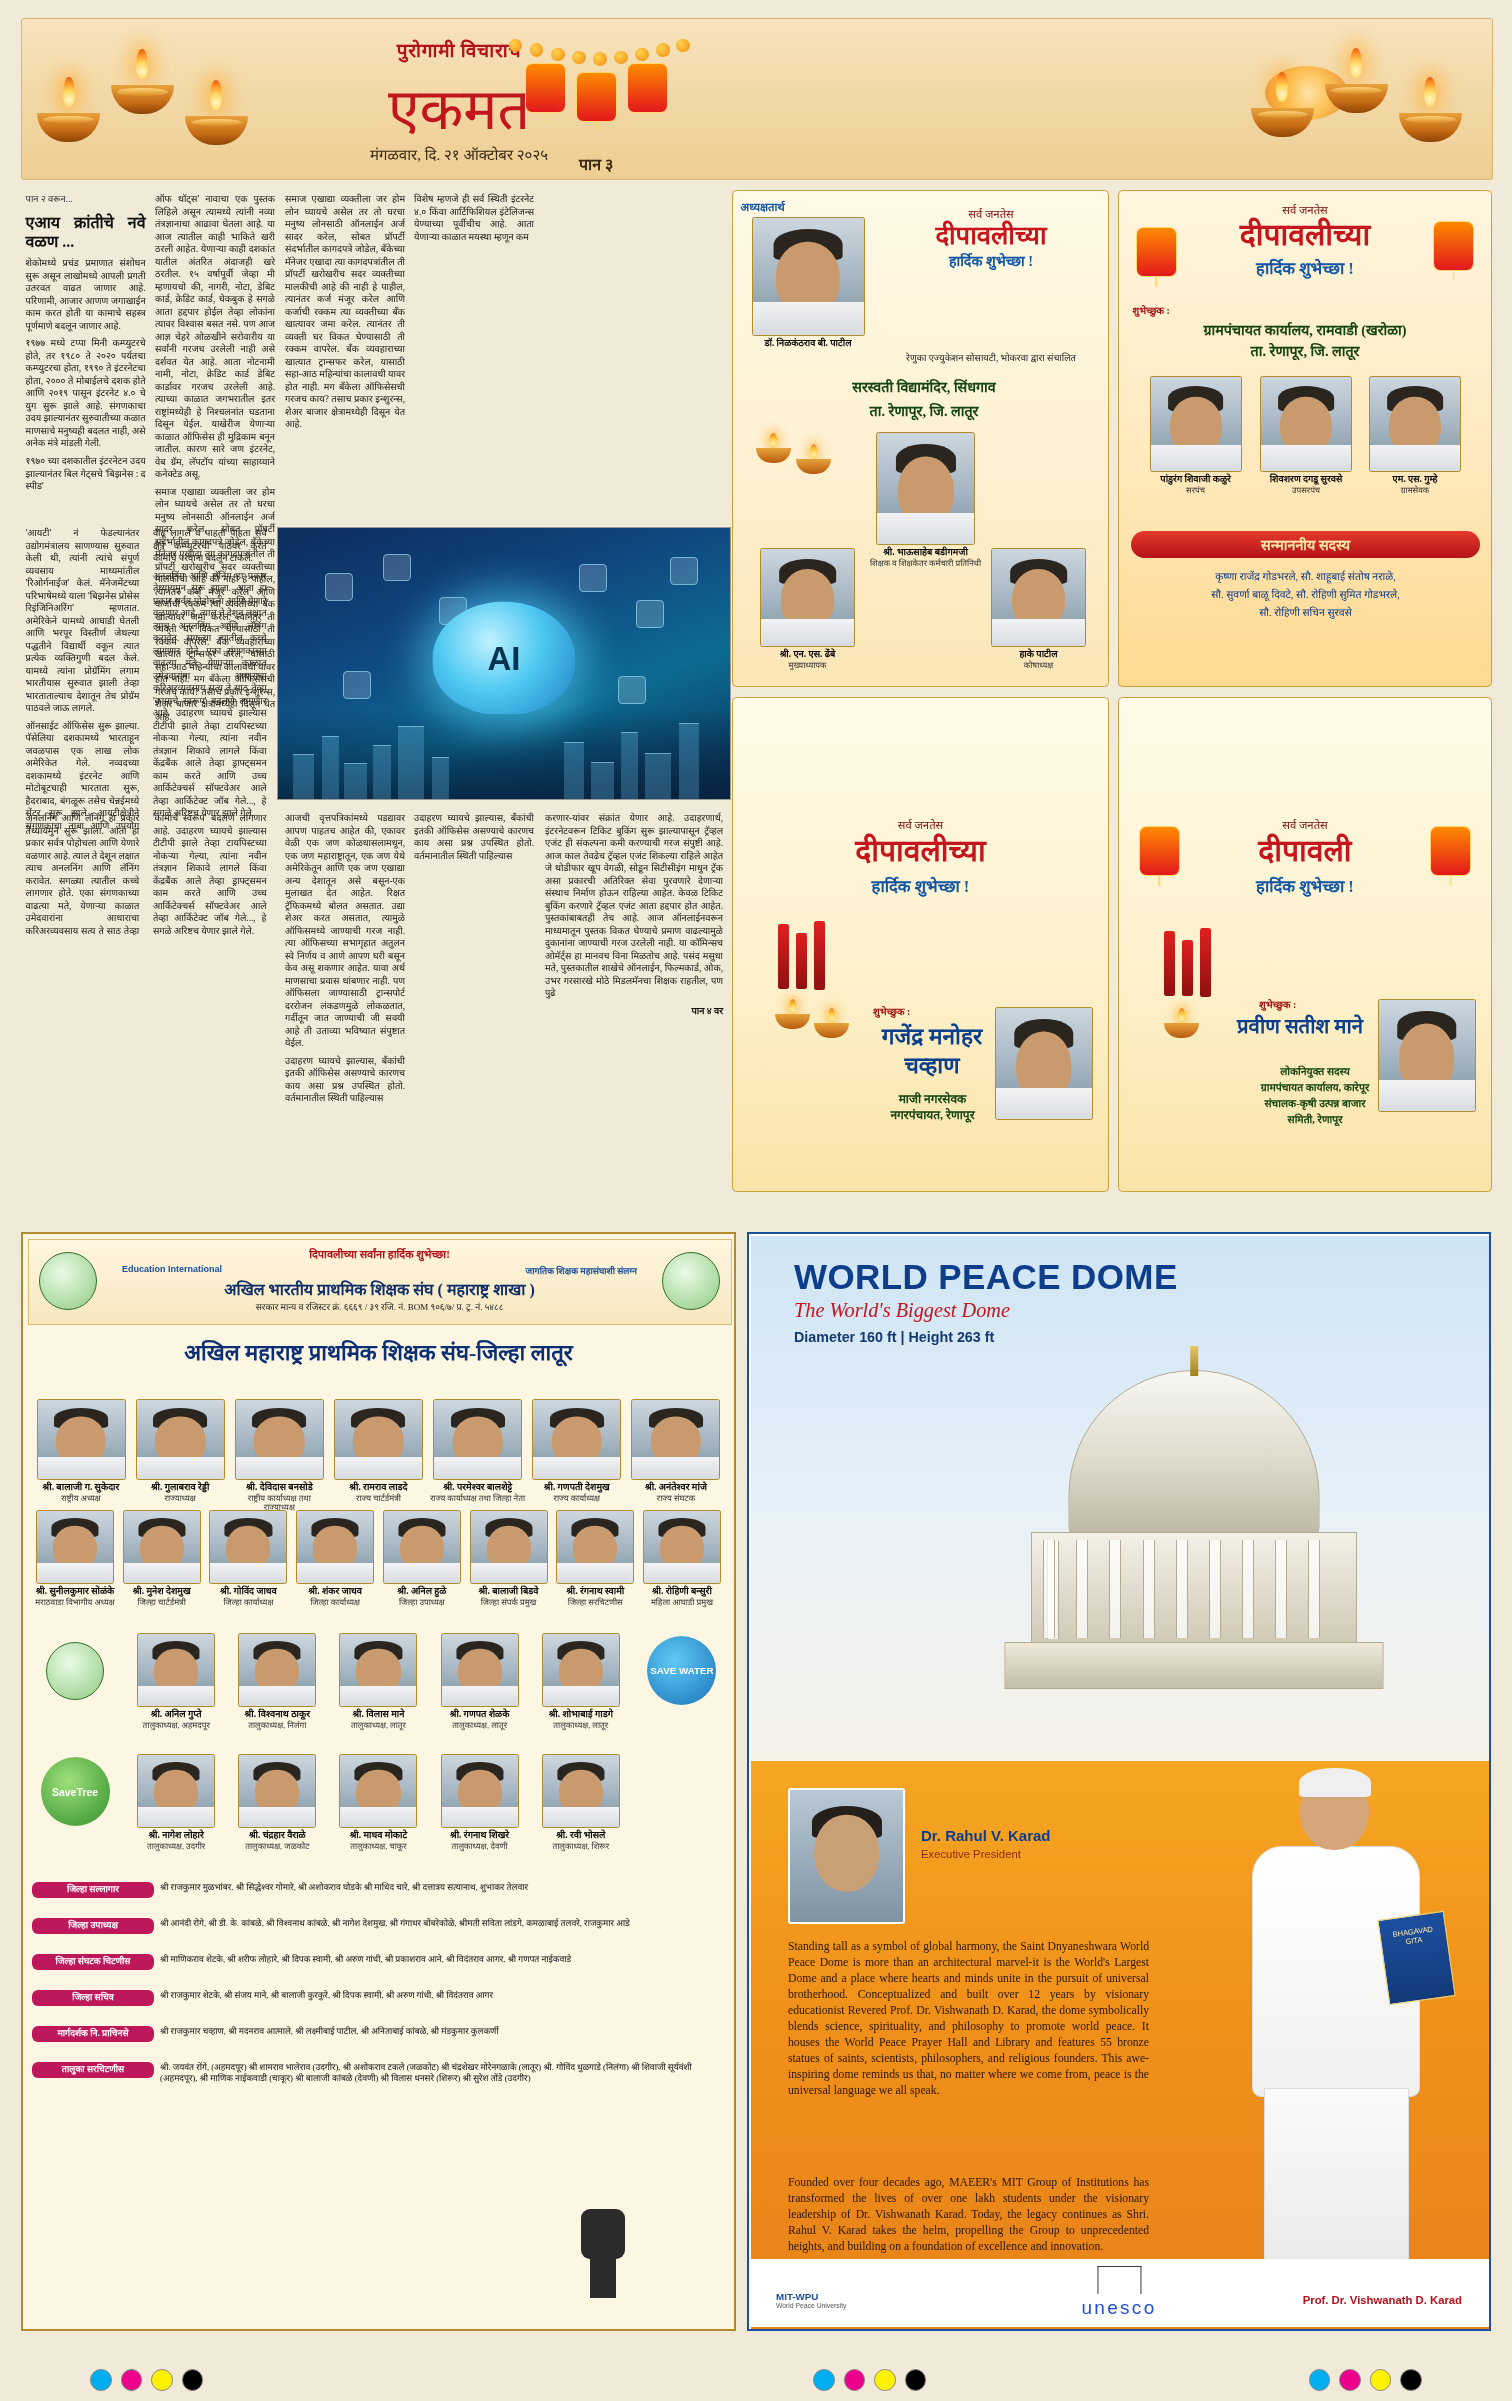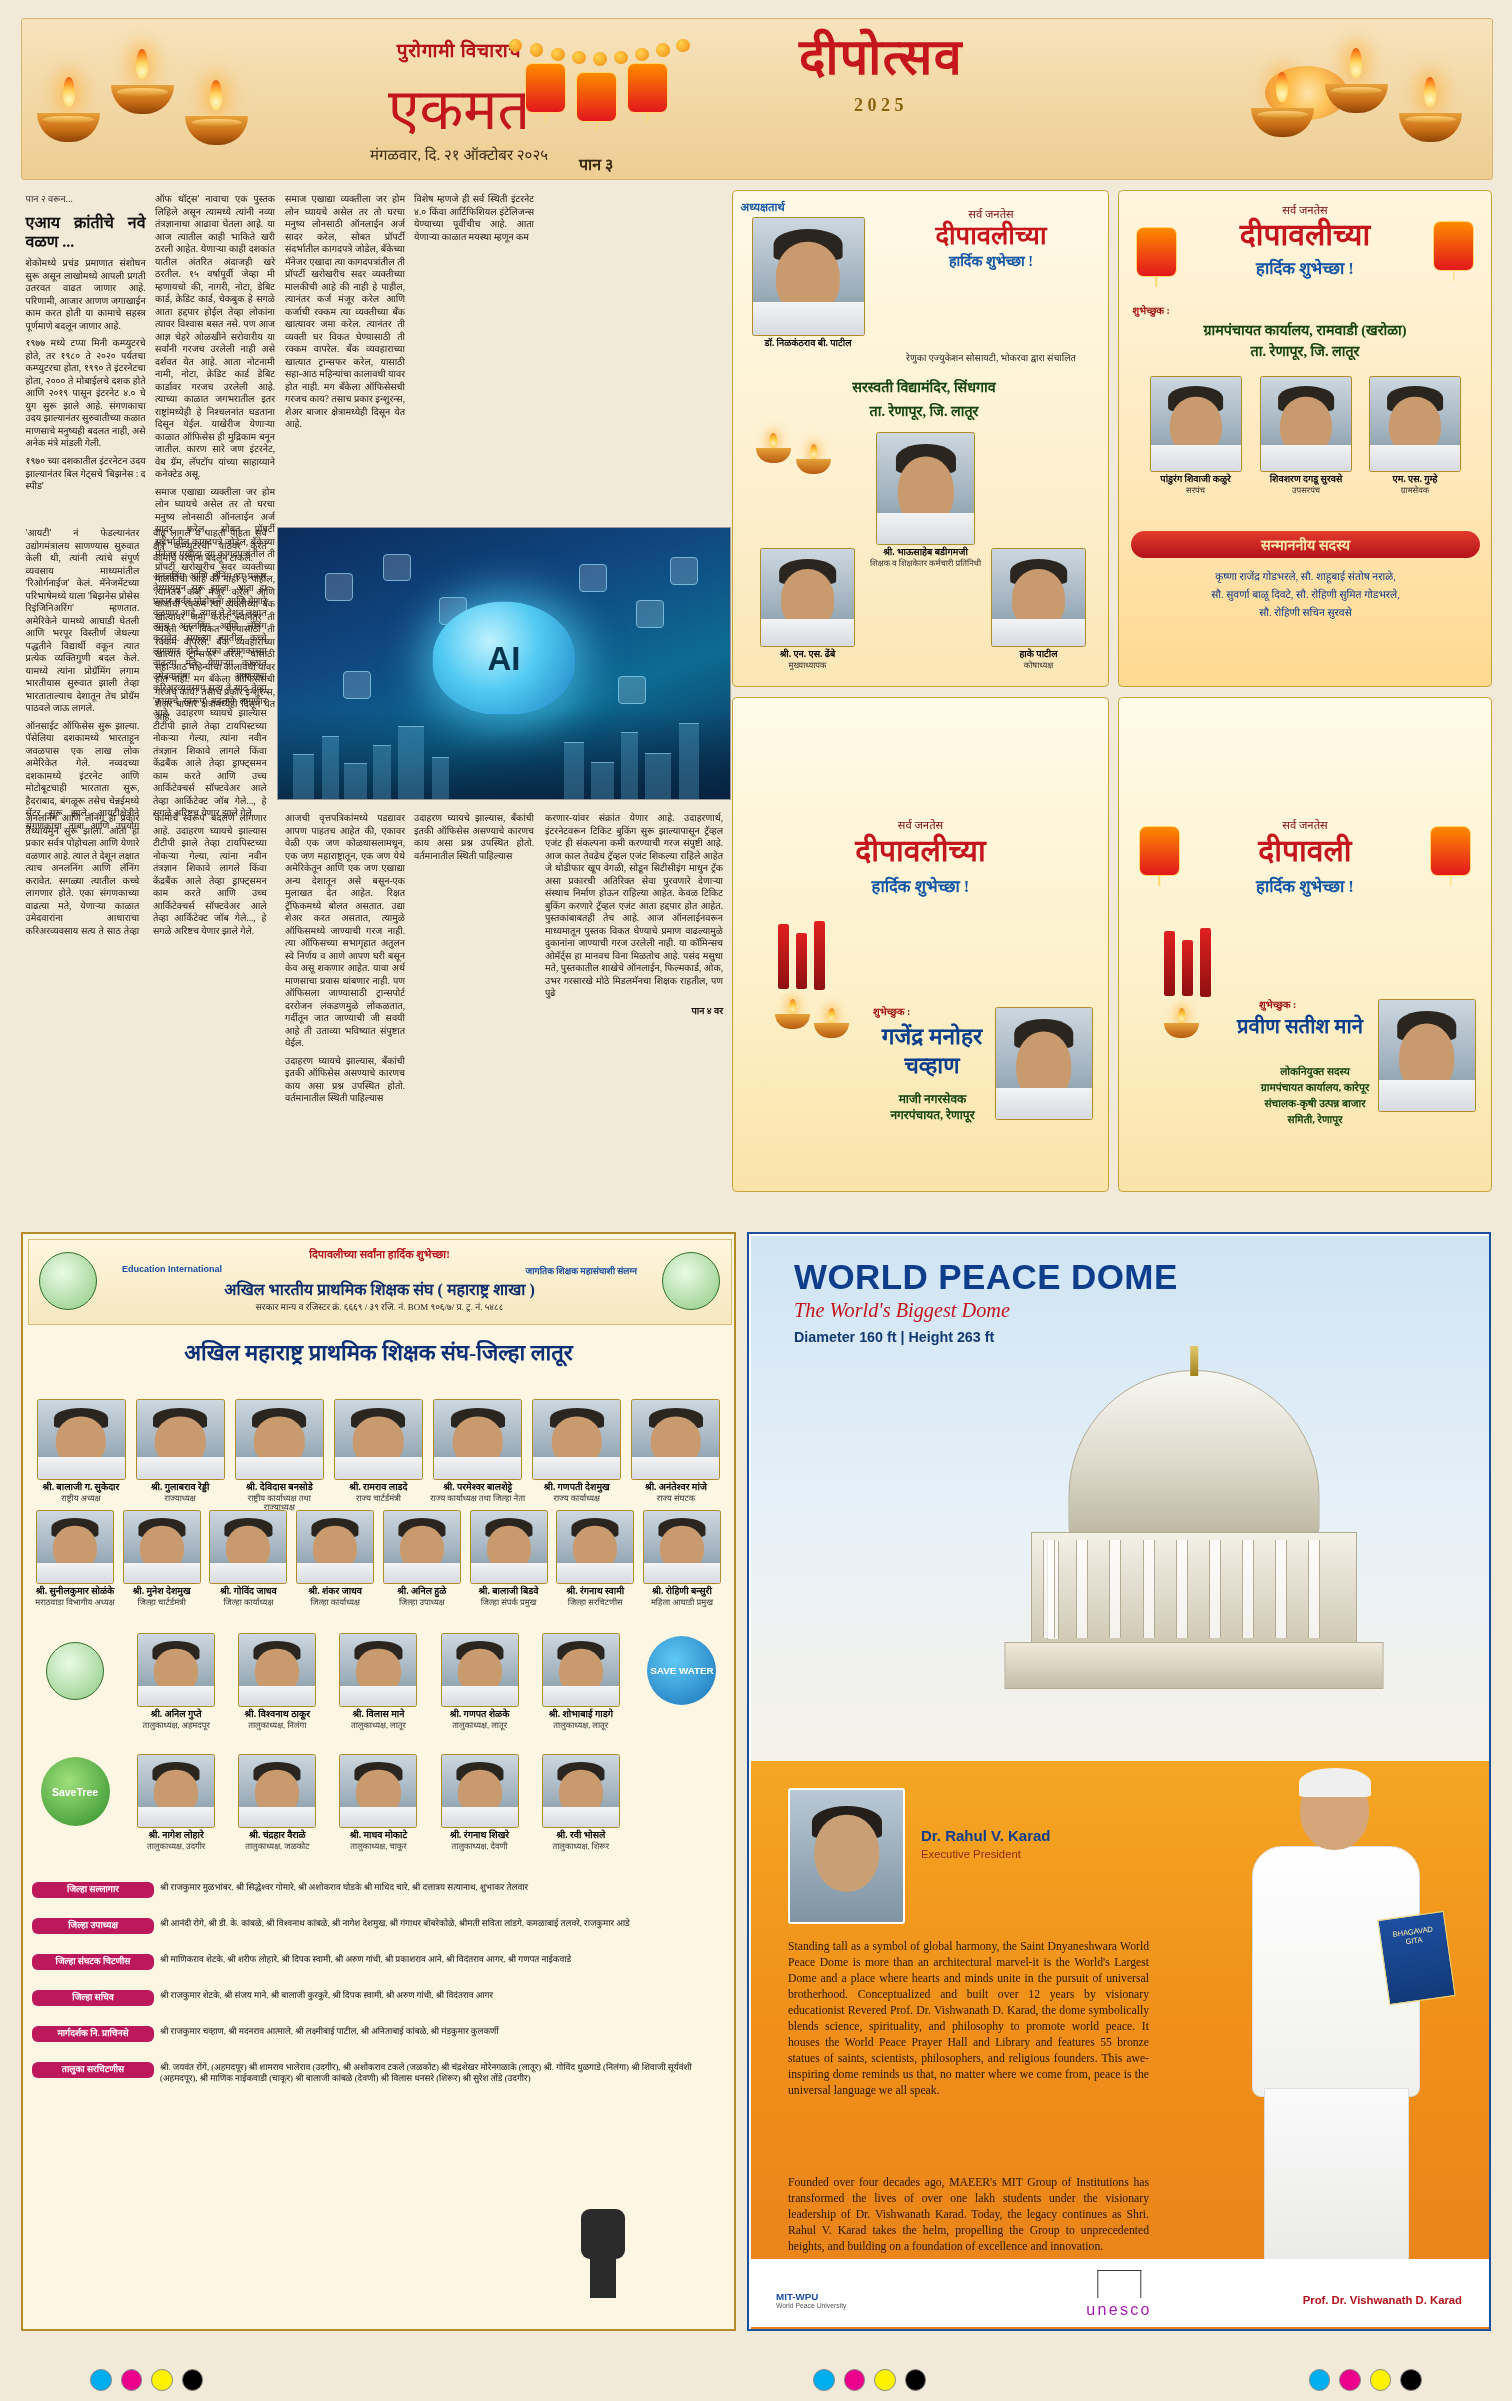--- a/index.html
+++ b/index.html
@@ -163,21 +163,21 @@
   .wpd-man .kurta{position:absolute;left:42px;top:74px;width:166px;height:249px;border-radius:30px 30px 9px 9px;
     background:linear-gradient(180deg,#ffffff 0%,#f0f0ee 100%);border:0.8px solid #ddd;}
   .wpd-man .dhoti{position:absolute;left:54px;top:316px;width:143px;height:188px;
     background:linear-gradient(180deg,#fafafa 0%,#e9e9e7 100%);border:0.8px solid #ddd;}
   .wpd-man .book{position:absolute;left:173px;top:143px;width:65px;height:84px;transform:rotate(-8deg);
     background:linear-gradient(180deg,#1d4fa0,#123a79);border:1.5px solid #e8d178;}
   .wpd-man .book span{position:absolute;left:4.5px;top:10.5px;right:4.5px;color:#ffe9a8;font-size:7.5px;
     font-family:"Liberation Sans",sans-serif;text-align:center;line-height:9px;}
   .wpd-foot{position:absolute;left:2.3px;bottom:2.3px;width:739px;height:68px;background:#ffffff;}
   .wpd-unesco{position:absolute;left:50%;bottom:10.5px;transform:translateX(-50%);
-    font-family:"Liberation Sans",sans-serif;font-size:16px;letter-spacing:2.3px;color:#a21caf;}
+    font-family:"Liberation Sans",sans-serif;font-size:19px;letter-spacing:2.3px;color:#1d4ed8;}
   .wpd-credit{position:absolute;right:27px;bottom:22.6px;font-family:"Liberation Sans",sans-serif;
     font-size:11.3px;font-weight:bold;color:#b3121a;}
   .wpd-mitwpu{position:absolute;left:27px;bottom:19.6px;font-family:"Liberation Sans",sans-serif;
     font-size:9.8px;font-weight:bold;color:#1b4fa0;}
 
   
   .cmyk{position:absolute;bottom:10.5px;display:flex;gap:9px;}
   .cmyk i{display:block;width:19.6px;height:19.6px;border-radius:50%;border:0.8px solid #888;}
 </style>
 </head>
@@ -215,26 +215,20 @@
       <div class="marigold" style="left:89px;top:19.6px;"></div>
       <div class="marigold" style="left:110px;top:18px;"></div>
       <div class="marigold" style="left:131px;top:15px;"></div>
       <div class="marigold" style="left:152px;top:10.5px;"></div>
       <div class="marigold" style="left:172px;top:6px;"></div>
       <div class="lantern" style="left:21px;top:30px;"></div>
       <div class="lantern" style="left:72px;top:39px;"></div>
       <div class="lantern" style="left:123px;top:30px;"></div>
     </div>
 
-    <div class="mh-center">
-      <div class="deepotsav">दीपोत्सव</div>
-      <div class="deepotsav">
-          <span class="yr">2025</span>
-        </div>
-    </div>
 
     <div class="rangoli">
         <div class="r1"></div>
       </div>
     <div class="mh-lamps-right">
       <div class="lamp" style="left:15px;top:39px;">
           <div class="flame"></div>
           <div class="bowl"></div>
         </div>
       <div class="lamp" style="left:89px;top:15px;">

